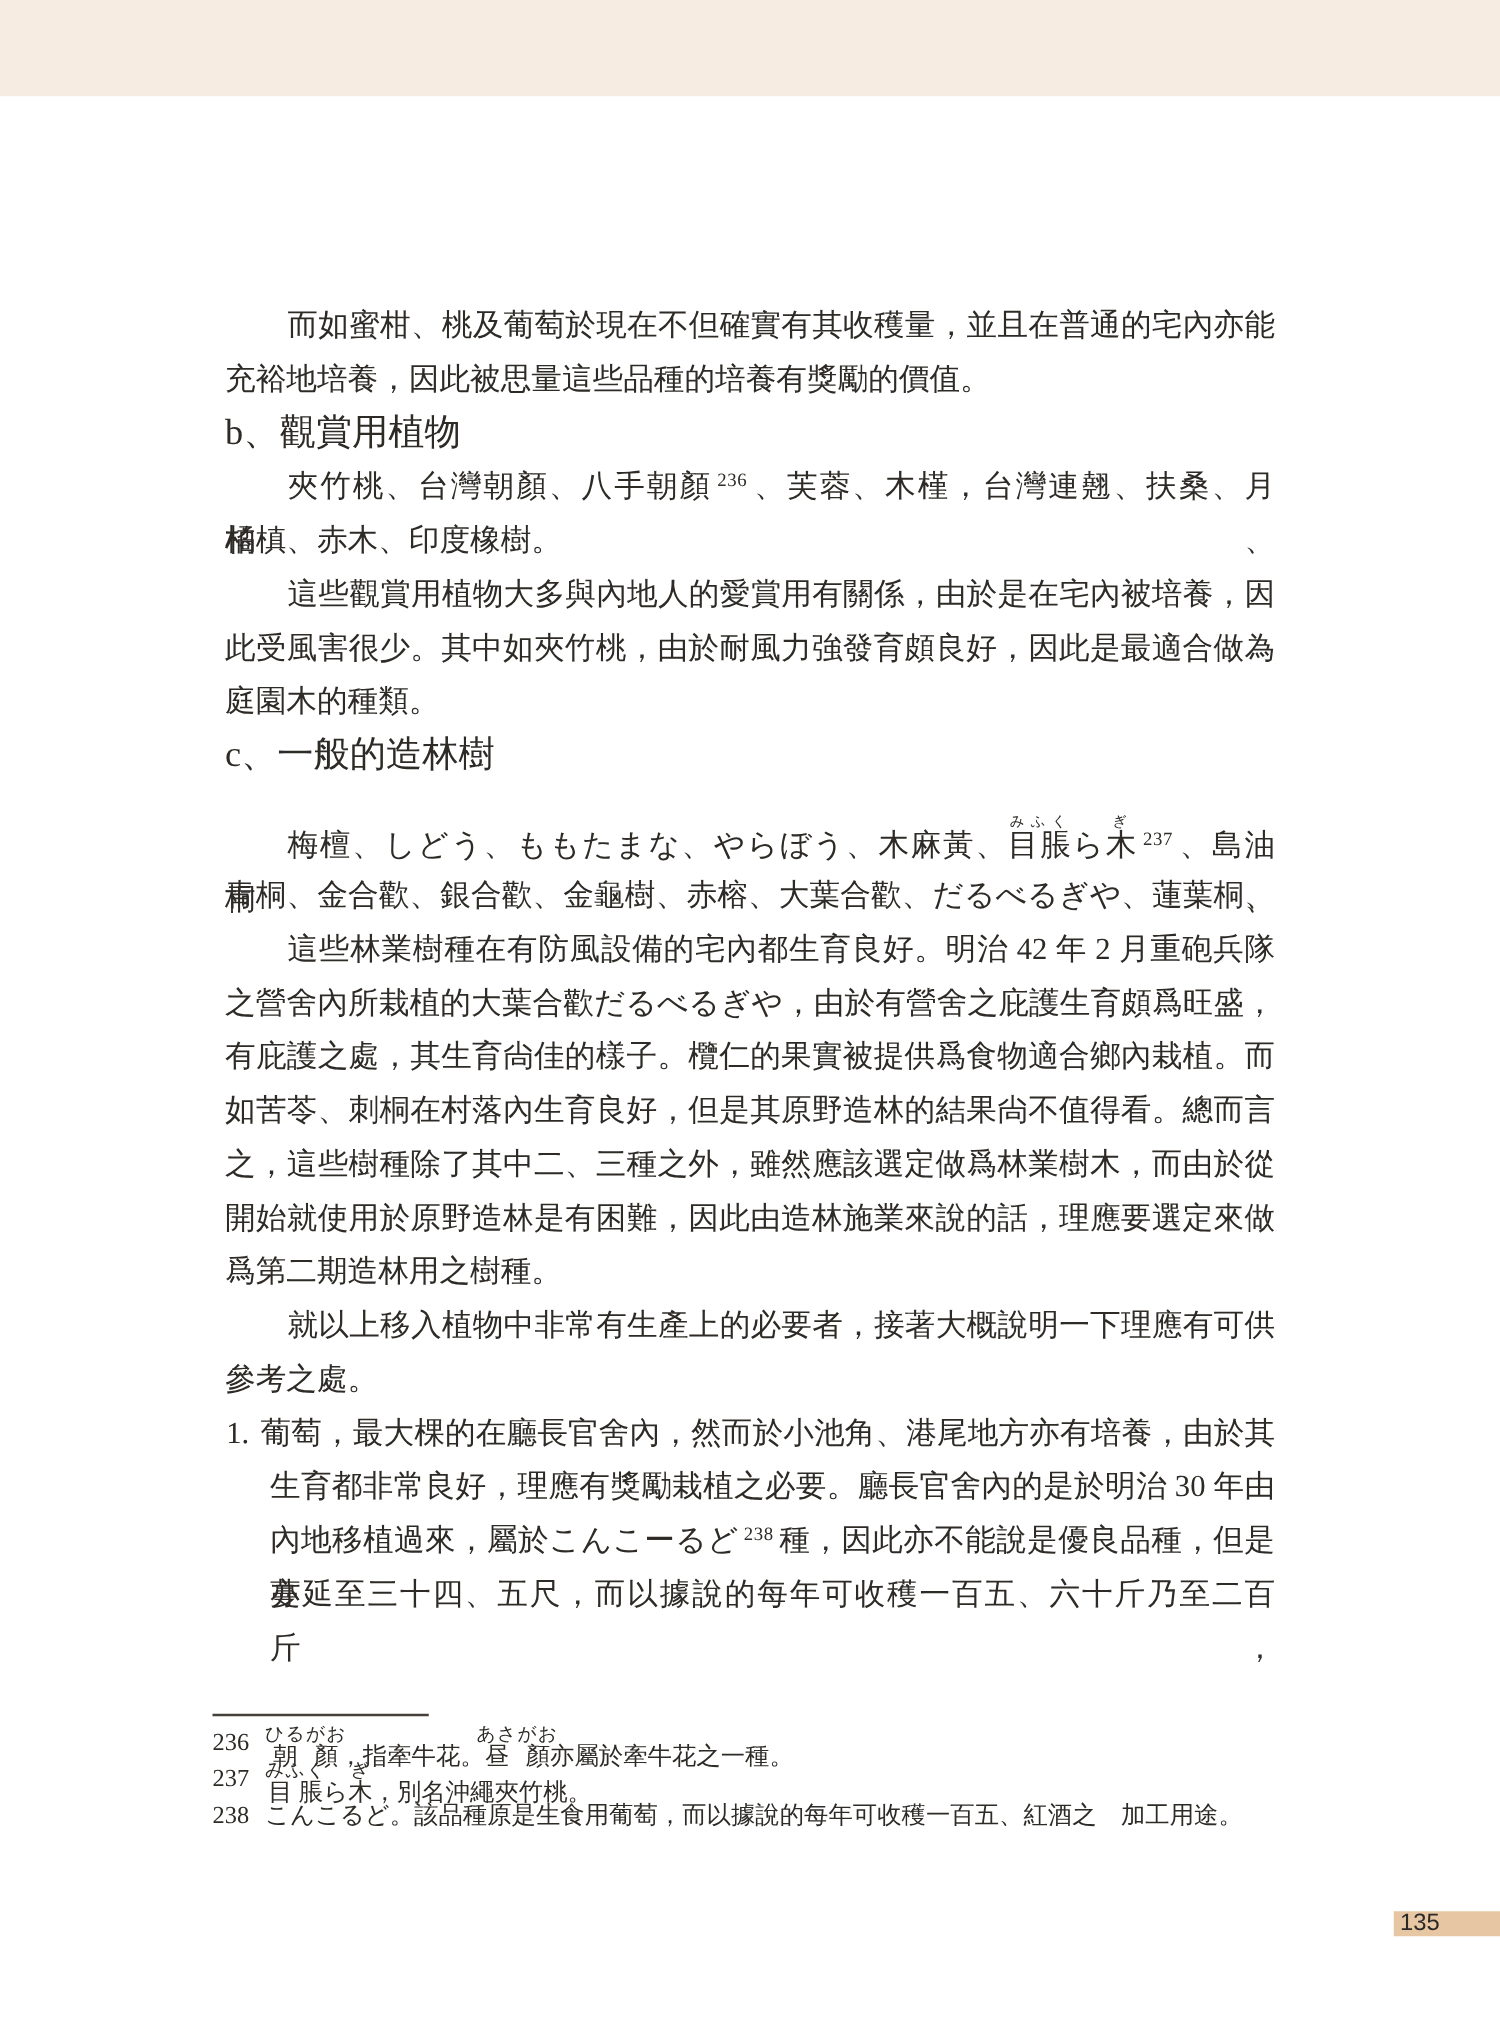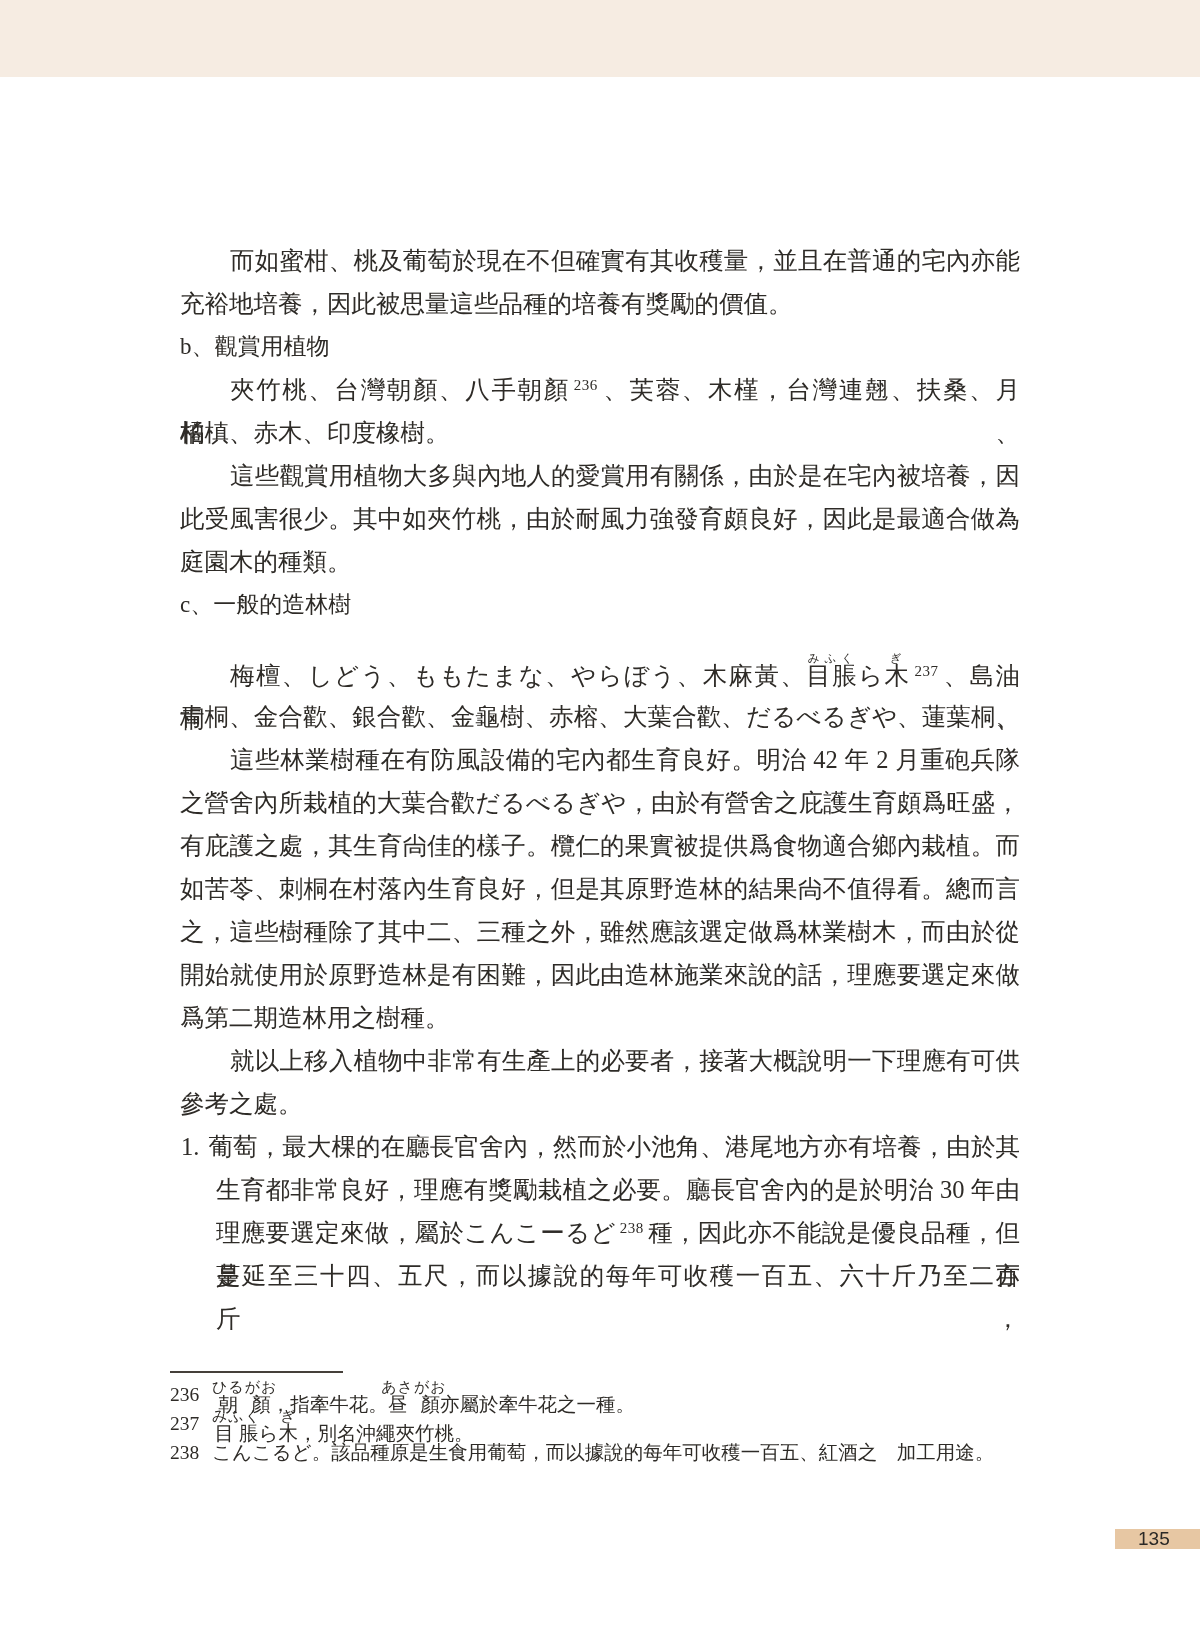--- a/index.html
+++ b/index.html
@@ -15,21 +15,21 @@
     font-size:24.5px;
     margin-top:19px;
   }
   .line{
     height:43px;line-height:43px;
     text-align:justify;text-align-last:justify;
     overflow:visible;white-space:normal;
   }
   .line.end,.line.head{text-align-last:left;}
   .line.ind{text-indent:50px;}
-  .line.head{font-size:23px;font-family:Liberation Serif, serif;}
+  .line.head{font-size:29px;font-family:Liberation Serif, serif;}
   .line.hang{margin-left:36px;}
   .line.ruby-top{margin-top:26px;}
   .marker{margin-right:9px;margin-left:1px;}
   sup.fnref{
     font-size:15px;line-height:0;vertical-align:8px;
     margin:0 4px;letter-spacing:0.5px;
   }
   ruby{ruby-align:space-around;}
   ruby rt{
     font-size:11.5px;letter-spacing:2px;line-height:1;
@@ -41,21 +41,21 @@
   }
   .fn-rule{width:173px;height:2px;background:#45403a;margin-top:5px;margin-bottom:7px;}
   .fn{display:flex;height:29px;line-height:29px;overflow:visible;}
   .fn-num{width:42px;flex-shrink:0;}
   .fn ruby rt{font-size:15px;letter-spacing:1px;}
   .page-band{
     position:absolute;left:1115px;top:1529px;width:85px;height:20px;
     background:#e7c7a3;
     font-family:"Liberation Sans","DejaVu Sans",sans-serif;
     font-size:19px;line-height:20px;color:#2b2926;
-    padding-left:23px;box-sizing:border-box;
+    padding-left:5px;box-sizing:border-box;
   }
 </style>
 </head>
 <body>
 
 <div class="top-band"></div>
 
 <main class="content">
 
   <div class="line ind"><span>而如蜜柑、桃及葡萄於現在不但確實有其收穫量，並且在普通的宅內亦能</span></div>
@@ -81,21 +81,21 @@
   <div class="line"><span>如苦苓、刺桐在村落內生育良好，但是其原野造林的結果尙不值得看。總而言</span></div>
   <div class="line"><span>之，這些樹種除了其中二、三種之外，雖然應該選定做爲林業樹木，而由於從</span></div>
   <div class="line"><span>開始就使用於原野造林是有困難，因此由造林施業來說的話，理應要選定來做</span></div>
   <div class="line end"><span>爲第二期造林用之樹種。</span></div>
 
   <div class="line ind"><span>就以上移入植物中非常有生產上的必要者，接著大概說明一下理應有可供</span></div>
   <div class="line end"><span>參考之處。</span></div>
 
   <div class="line"><span class="marker">1.</span><span>葡萄，最大棵的在廳長官舍內，然而於小池角、港尾地方亦有培養，由於其</span></div>
   <div class="line hang"><span>生育都非常良好，理應有獎勵栽植之必要。廳長官舍內的是於明治 30 年由</span></div>
-  <div class="line hang"><span>理應要選定來做，屬於こんこーるど</span><sup class="fnref">238</sup><span>種，因此亦不能說是優良品種，但是亦</span></div>
+  <div class="line hang"><span>內地移植過來，屬於こんこーるど</span><sup class="fnref">238</sup><span>種，因此亦不能說是優良品種，但是亦</span></div>
   <div class="line hang"><span>蔓延至三十四、五尺，而以據說的每年可收穫一百五、六十斤乃至二百斤，</span></div>
 
 </main>
 
 <section class="footnotes">
   <div class="fn-rule"></div>
 
   <div class="fn">
     <span class="fn-num">236</span>
     <span class="fn-text"><ruby><span>朝顏</span><rt>ひるがお</rt></ruby><span>，指牽牛花。</span><ruby><span>昼顏</span><rt>あさがお</rt></ruby><span>亦屬於牽牛花之一種。</span></span>

